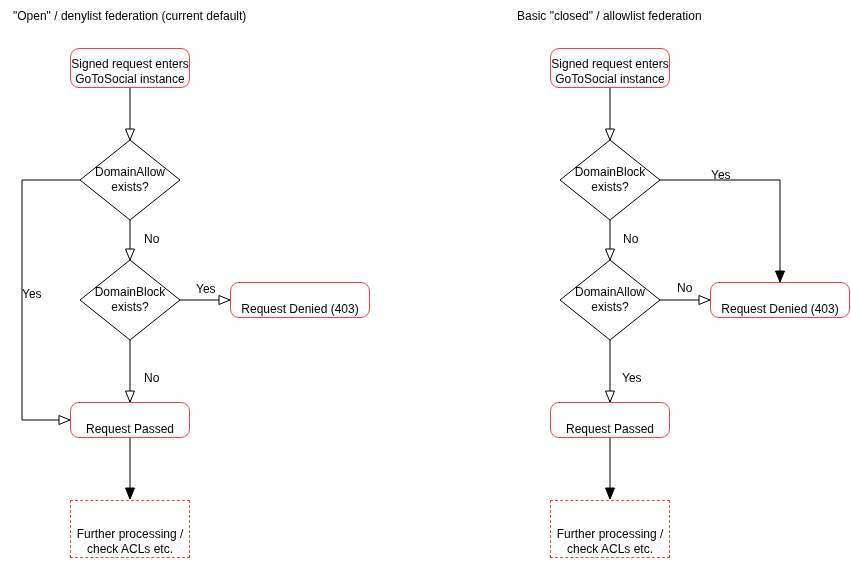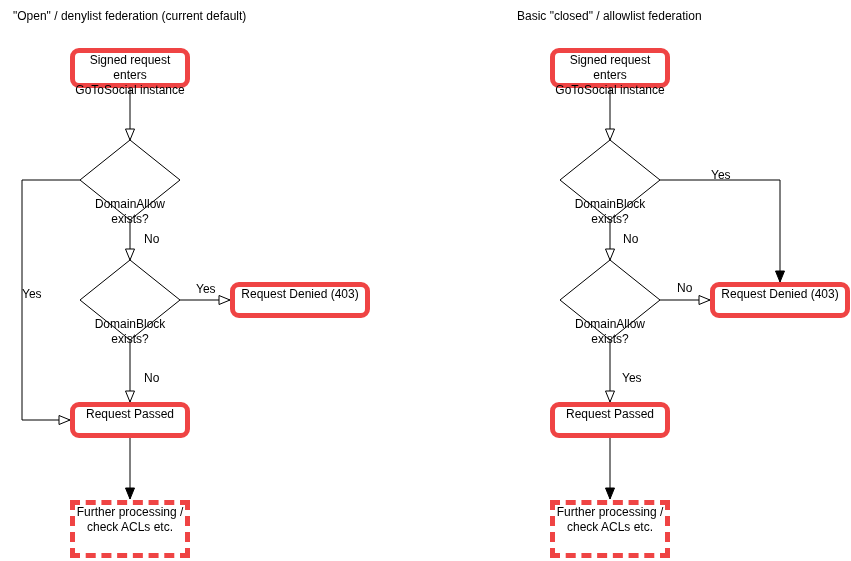--- a/index.html
+++ b/index.html
@@ -12,35 +12,34 @@
     font-size: 12px;
     color: #000000;
     overflow: hidden;
   }
   svg.layer { position: absolute; left: 0; top: 0; }
   .title { position: absolute; white-space: nowrap; }
   .node {
     position: absolute;
     box-sizing: border-box;
     background: #ffffff;
-    border: 5px solid #ef4444;
+    border: 1px solid #ef4444;
     display: flex;
-    align-items: flex-start;
+    align-items: flex-end;
     justify-content: center;
     text-align: center;
     line-height: 15px;
   }
   .rounded { border-radius: 9px; }
   .dashed  { border-style: dashed; }
   .dtext {
     position: absolute;
     width: 100px;
     text-align: center;
     line-height: 15px;
-    margin-top: 32px;
   }
   .elabel { position: absolute; line-height: 12px; white-space: nowrap; }
   .shape { fill: #ffffff; stroke: #000000; stroke-width: 1; }
   .edge  { fill: none; stroke: #000000; stroke-width: 1; }
 </style>
 </head>
 <body>
 
 <div class="canvas">
 

